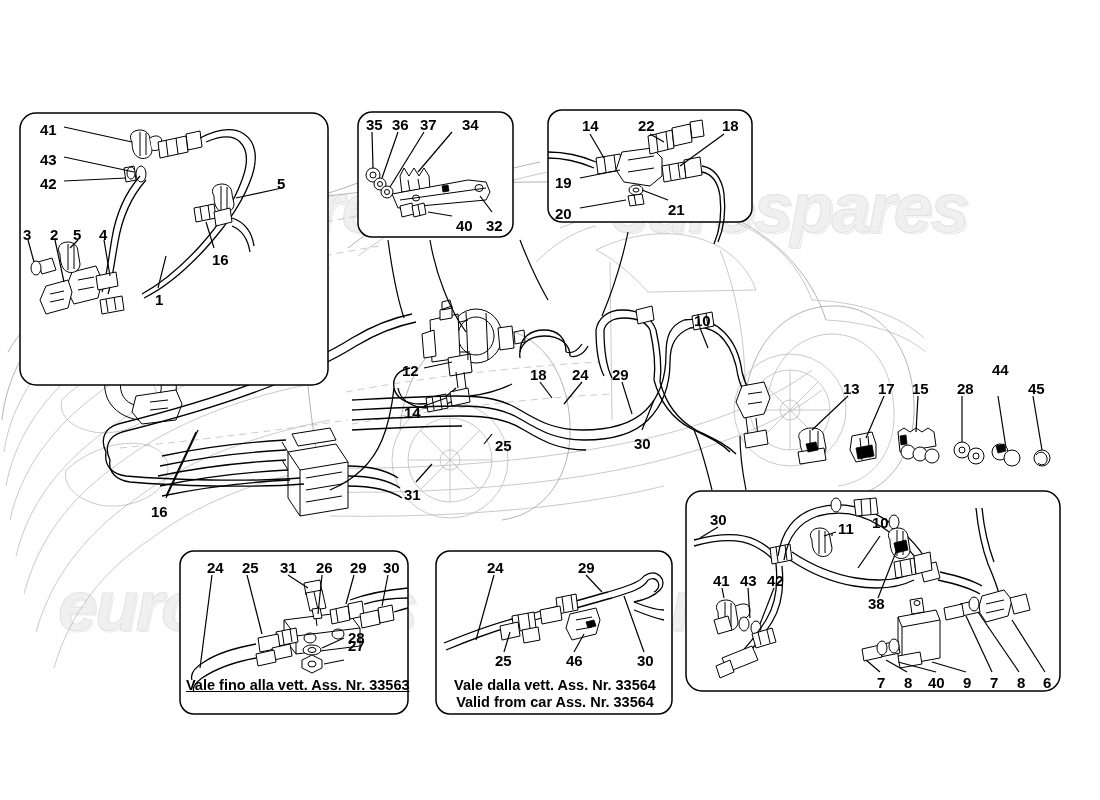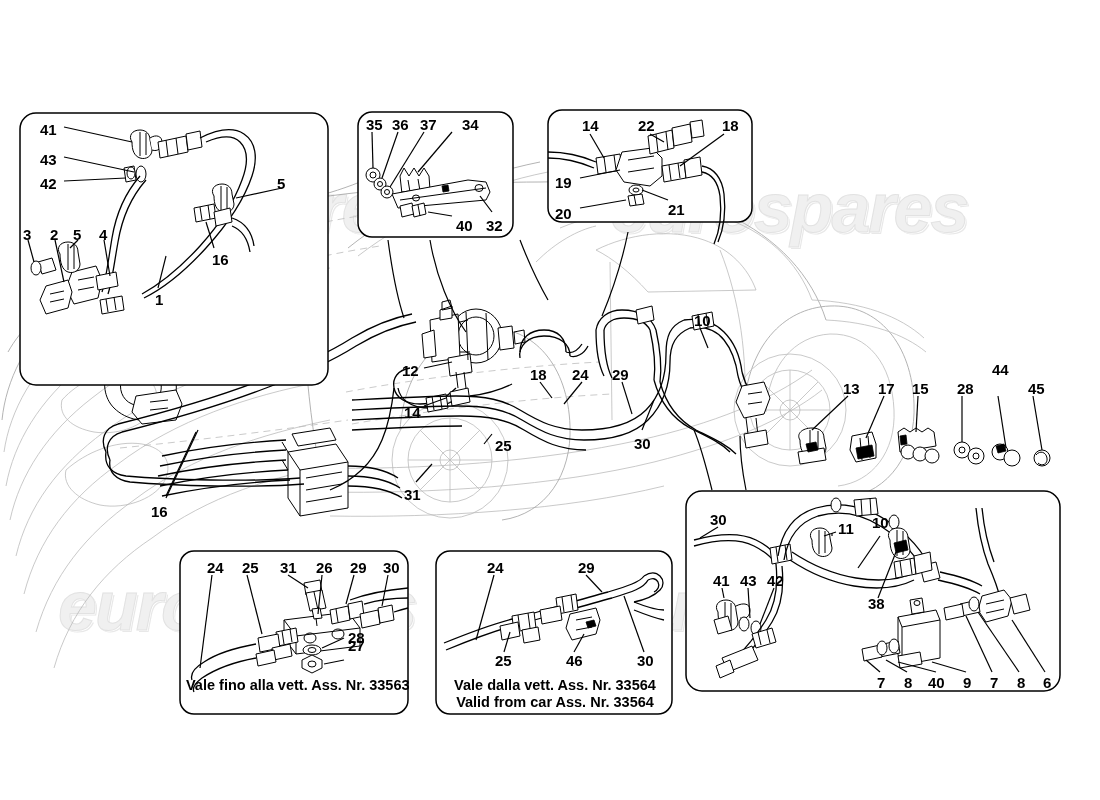--- a/index.html
+++ b/index.html
@@ -631,21 +631,21 @@
   <div class="lbl" style="left:767px;top:573px">42</div>
   <div class="lbl" style="left:868px;top:596px">38</div>
   <div class="lbl" style="left:877px;top:675px">7</div>
   <div class="lbl" style="left:904px;top:675px">8</div>
   <div class="lbl" style="left:928px;top:675px">40</div>
   <div class="lbl" style="left:963px;top:675px">9</div>
   <div class="lbl" style="left:990px;top:675px">7</div>
   <div class="lbl" style="left:1017px;top:675px">8</div>
   <div class="lbl" style="left:1043px;top:675px">6</div>
 
-  <div class="cap" style="left:186px;top:677px;width:218px;">
+  <div class="cap" style="left:186px;top:677px;width:218px;text-decoration:underline;">
     <div>Vale fino alla vett. Ass. Nr. 33563</div>
   </div>
   <div class="cap" style="left:442px;top:677px;width:226px;">
     <div>Vale dalla vett. Ass. Nr. 33564</div>
     <div>Valid from car Ass. Nr. 33564</div>
   </div>
 
 </div>
 
 </body></html>

